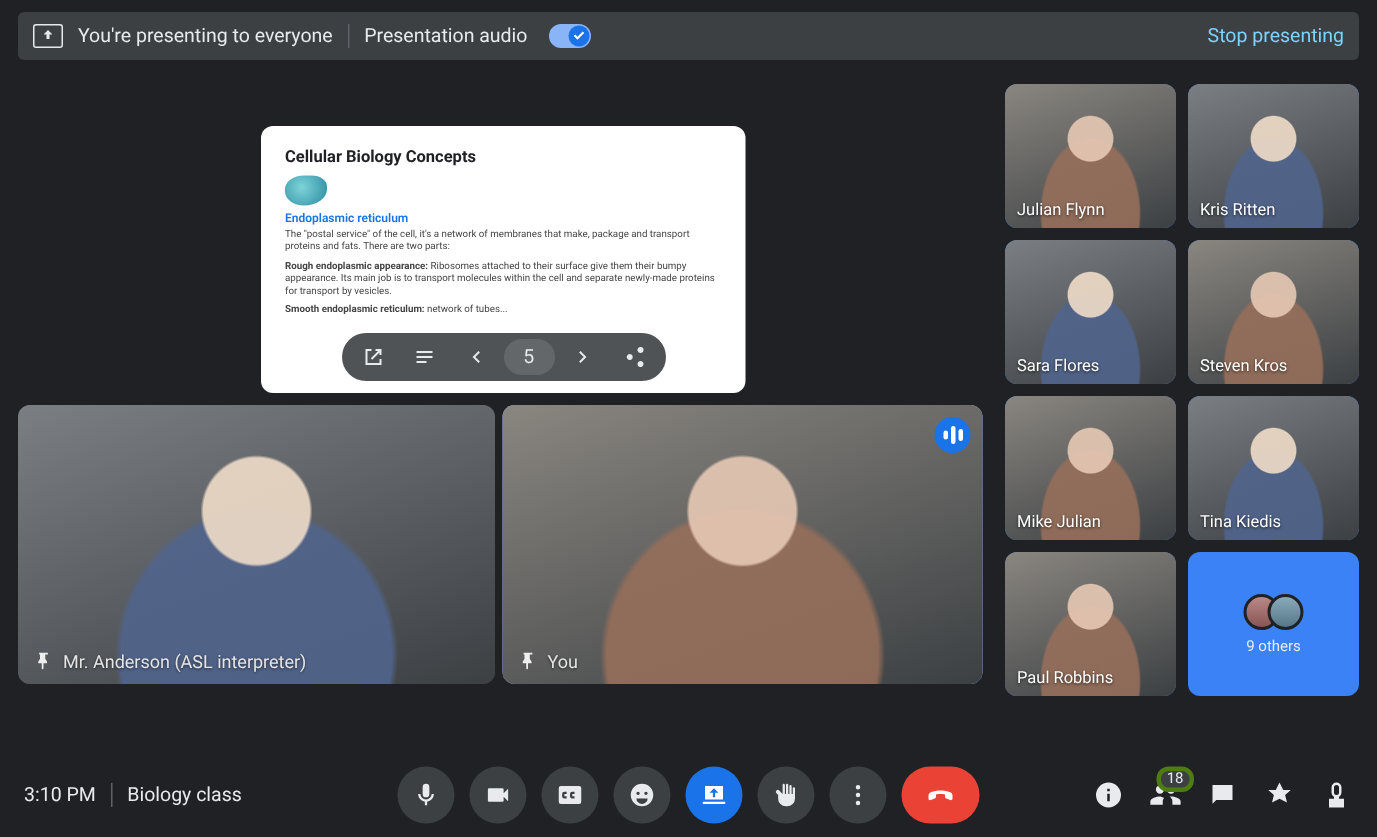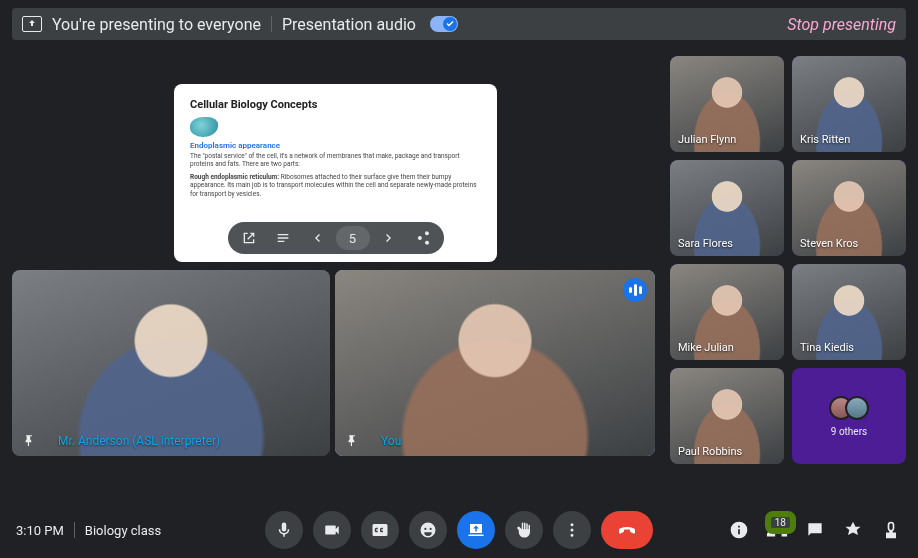--- a/index.html
+++ b/index.html
@@ -16,41 +16,41 @@
   
   .banner {
     position: absolute;
     top: 8px; left: 12px; right: 12px;
     height: 32px;
     background: #3c4043;
     border-radius: 4px;
     display: flex;
     align-items: center;
     padding: 0 10px;
-    font-size: 16px;
+    font-size: 13px;
     gap: 10px;
   }
   .banner .present-icon {
     width: 20px; height: 16px;
     border: 1.5px solid #e8eaed; border-radius: 2px;
     display: flex; align-items: center; justify-content: center;
   }
   .banner .present-icon svg { display:block; }
   .banner .sep { width:1px; height:16px; background:#5f6368; }
   .audio-toggle {
     width: 28px; height: 16px; background:#8ab4f8; border-radius:8px;
     position: relative; margin-left:4px;
   }
   .audio-toggle::after {
     content:""; position:absolute; right:1px; top:1px;
     width:14px; height:14px; border-radius:50%; background:#1a73e8;
   }
   .audio-toggle svg { position:absolute; right:3px; top:3px; z-index:1; }
   .banner .spacer { flex:1; }
-  .stop-link { color:#f9a8d4; cursor:pointer;font-style:italic; }
+  .stop-link { color:#7dd3fc; cursor:pointer; }
 
   
   .stage {
     position:absolute; top:48px; left:12px; right:12px; bottom:60px;
   }
 
   
   .presentation {
     position:absolute;
     left:162px; top:36px;
@@ -89,23 +89,23 @@
     font-size:13px;
   }
 
   
   .tile {
     position:absolute; border-radius:8px; overflow:hidden;
     background:#3c4043;
   }
   .tile .label {
     position:absolute; left:10px; bottom:8px;
-    font-size:12px; color:#0ea5e9;
+    font-size:12px; color:#e5e5e5;
     text-shadow:0 1px 2px rgba(0,0,0,0.6);
-    display:flex; align-items:center; gap:22px;
+    display:flex; align-items:center; gap:6px;
   }
   .tile .pin {
     width:14px; height:14px; opacity:0.9;
   }
   .tile.you { outline:3px solid #8ab4f8; outline-offset:-3px; }
   .speaking {
     position:absolute; right:8px; top:8px;
     width:24px; height:24px; background:#1a73e8; border-radius:50%;
     display:flex; align-items:center; justify-content:center;
   }
@@ -118,21 +118,21 @@
 
   
   .grid {
     position:absolute; right:0; top:8px;
     width:236px;
     display:grid; grid-template-columns:1fr 1fr;
     grid-auto-rows:96px; gap:8px;
   }
   .gtile {
     position:relative; border-radius:8px; overflow:hidden;
-    background:#4c1d95;
+    background:#3b82f6;
   }
   .gtile .gl {
     position:absolute; left:8px; bottom:6px;
     font-size:11px; color:#fff;
     text-shadow:0 1px 2px rgba(0,0,0,0.7);
   }
   .others {
     display:flex; flex-direction:column; align-items:center; justify-content:center;
     gap:6px;
   }
@@ -177,21 +177,21 @@
   }
   .cbtn.active { background:#1a73e8; }
   .cbtn.end { background:#ea4335; width:52px; border-radius:20px; }
   .right-controls {
     position:absolute; right:16px;
     display:flex; gap:16px; align-items:center;
   }
   .ricon { width:22px; height:22px; display:flex; align-items:center; justify-content:center; position:relative; }
   .badge {
     position:absolute; top:-8px; right:-8px;
-    background:#3c4043; border:6px solid #4d7c0f;
+    background:#3c4043; border:3px solid #4d7c0f;
     font-size:10px; padding:0 4px; border-radius:8px;
   }
 
   svg { fill:#e8eaed; }
   .cbtn.end svg, .cbtn.active svg { fill:#fff; }
 </style>
 </head>
 <body>
 
 <div class="banner">
@@ -211,23 +211,24 @@
   <div class="spacer"></div>
   <span class="stop-link">Stop presenting</span>
 </div>
 
 <div class="stage">
 
   <div class="presentation">
     <div class="doc">
       <h1>Cellular Biology Concepts</h1>
       <div class="cell-icon"></div>
-      <div class="subhead">Endoplasmic appearance</div>
+      <div class="subhead">Endoplasmic reticulum</div>
       <p>The "postal service" of the cell, it's a network of membranes that make, package and transport proteins and fats. There are two parts:</p>
-      <p><b>Rough endoplasmic reticulum:</b><span> Ribosomes attached to their surface give them their bumpy appearance. Its main job is to transport molecules within the cell and separate newly-made proteins for transport by vesicles.</span></p>
+      <p><b>Rough endoplasmic appearance:</b><span> Ribosomes attached to their surface give them their bumpy appearance. Its main job is to transport molecules within the cell and separate newly-made proteins for transport by vesicles.</span></p>
+      <p><b>Smooth endoplasmic reticulum:</b><span> network of tubes...</span></p>
     </div>
     <div class="pres-toolbar">
       <div class="tb-btn">
           <svg width="16" height="16" viewBox="0 0 24 24">
             <path d="M4 4h6v2H6v12h12v-4h2v6H4V4zm10 0h6v6h-2V7.4l-7.3 7.3-1.4-1.4L16.6 6H14V4z"></path>
           </svg>
         </div>
       <div class="tb-btn">
           <svg width="16" height="16" viewBox="0 0 24 24">
             <path d="M4 6h16v2H4zm0 5h16v2H4zm0 5h10v2H4z"></path>

